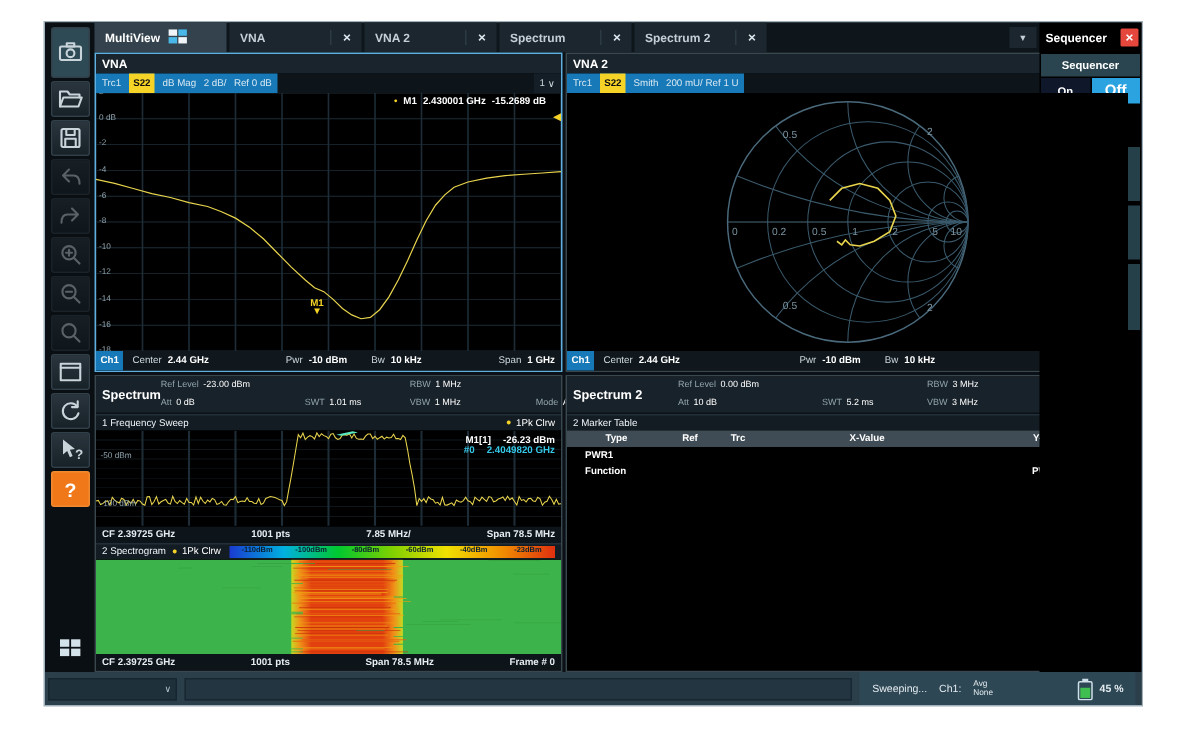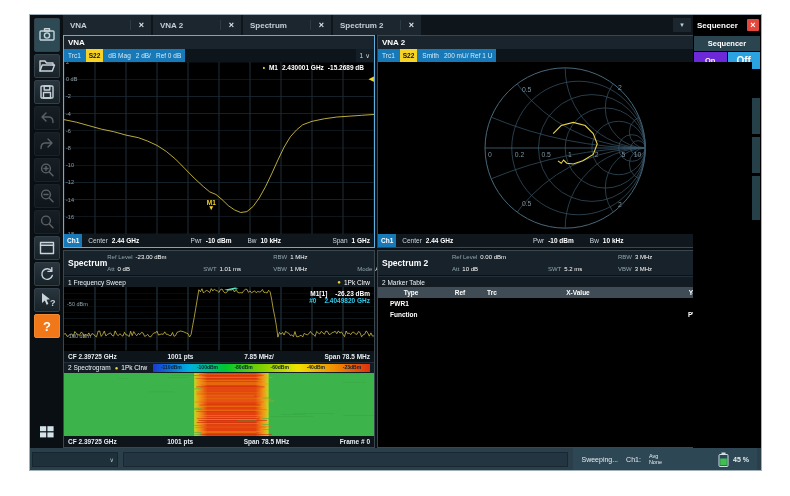--- a/index.html
+++ b/index.html
@@ -84,21 +84,21 @@
   
   .sidebar{grid-column:3;grid-row:1/3;background:#000;display:flex;flex-direction:column;}
   .sb-head{height:20px;display:flex;align-items:center;justify-content:space-between;
     padding:0 2px 0 4px;color:#fff;font-size:8px;font-weight:bold;}
   .sb-close{width:12px;height:12px;background:#e5473c;color:#fff;font-size:9px;display:flex;
     align-items:center;justify-content:center;cursor:pointer;border-radius:1px;}
   .softkey{margin:1px 1px 0 1px;}
   .sk-label{height:15px;background:#2a454f;color:#fff;font-size:7.5px;font-weight:bold;
     display:flex;align-items:center;justify-content:center;}
   .onoff{display:flex;height:17px;gap:1px;margin-top:1px;}
-  .onoff .on{flex:1;background:#6d28d9;color:#fff;font-size:7.5px;font-weight:bold;display:flex;
+  .onoff .on{flex:1;background:#0f172a;color:#fff;font-size:7.5px;font-weight:bold;display:flex;
     align-items:center;justify-content:center;cursor:pointer;}
   .onoff .off{flex:1;background:#2aa3e0;color:#fff;font-size:10px;font-weight:bold;display:flex;
     align-items:center;justify-content:center;cursor:pointer;}
   .sk-disabled{margin:3px 1px 0 1px;background:#26404a;color:#16323c;font-size:6.5px;font-weight:bold;
     display:flex;align-items:center;justify-content:center;text-align:center;white-space:pre-line;
     min-height:36px;line-height:9px;cursor:pointer;}
   .sk-gap{height:26px;}
   
   .statusbar{grid-column:1/4;grid-row:3;background:#2a3f4a;display:flex;align-items:center;
     font-size:7px;color:#e4ecf0;padding:0 4px 0 2px;}
@@ -193,20 +193,29 @@
         <svg width="20" height="20" viewBox="0 0 20 20">
           <rect x="3" y="4.2" width="6.2" height="5" fill="#d4e2ea"></rect>
           <rect x="10.4" y="4.2" width="6.2" height="5" fill="#d4e2ea"></rect>
           <rect x="3" y="10.4" width="6.2" height="5" fill="#d4e2ea"></rect>
           <rect x="10.4" y="10.4" width="6.2" height="5" fill="#d4e2ea"></rect>
         </svg>
       </div>
     </div>
 
   <div class="tabbar" id="tabbar">
+      <div class="tab active">
+        <span>MultiView</span>
+        <span><svg width="13" height="11" viewBox="0 0 16 13">
+            <rect x="0.5" y="0.5" width="7" height="5.2" fill="#eef4f8"></rect>
+            <rect x="8.5" y="0.5" width="7" height="5.2" fill="#49b8e8"></rect>
+            <rect x="0.5" y="6.8" width="7" height="5.2" fill="#49b8e8"></rect>
+            <rect x="8.5" y="6.8" width="7" height="5.2" fill="#eef4f8"></rect>
+          </svg></span>
+      </div>
       <div class="tab">
         <span>VNA</span>
         <span class="x">×</span>
       </div>
       <div class="tab">
         <span>VNA 2</span>
         <span class="x">×</span>
       </div>
       <div class="tab">
         <span>Spectrum</span>

